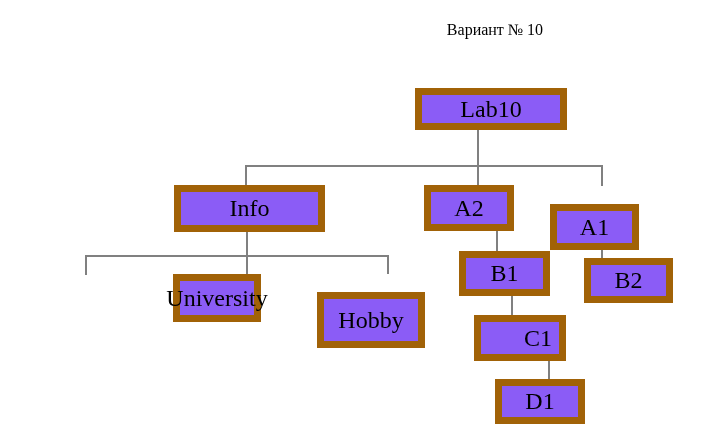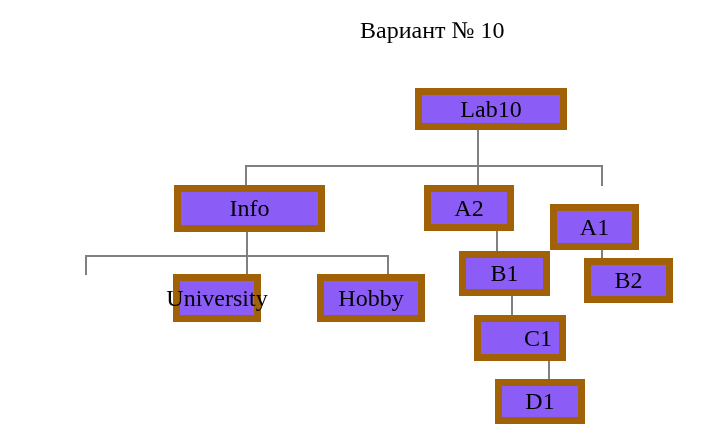--- a/index.html
+++ b/index.html
@@ -14,22 +14,22 @@
     background: #ffffff;
     font-family: "Liberation Serif", "DejaVu Serif", serif;
     color: #000000;
     overflow: hidden;
   }
   .diagram-title {
     position: absolute;
     left: 360px;
     top: 16px;
     width: 270px;
-    text-align: left;
-    font-size: 24px;
+    text-align: center;
+    font-size: 16px;
     line-height: 28px;
     white-space: nowrap;
   }
   .node {
     position: absolute;
     box-sizing: border-box;
     border: 7px solid #a16207;
     background: #8b5cf6;
     display: flex;
     align-items: center;
@@ -82,21 +82,21 @@
 
   <div class="node" style="left:550px; top:186px; width:89px; height:46px;margin-top:18px;">
     <span>A1</span>
   </div>
 
 
   <div class="node" style="left:173px; top:274px; width:88px; height:48px;">
     <span>University</span>
   </div>
 
-  <div class="node" style="left:317px; top:274px; width:108px; height:48px;">
+  <div class="node" style="left:317px; top:292px; width:108px; height:56px;">
     <span>Hobby</span>
   </div>
 
   <div class="node" style="left:459px; top:251px; width:91px; height:45px;">
     <span>B1</span>
   </div>
 
   <div class="node" style="left:584px; top:258px; width:89px; height:45px;">
     <span>B2</span>
   </div>

